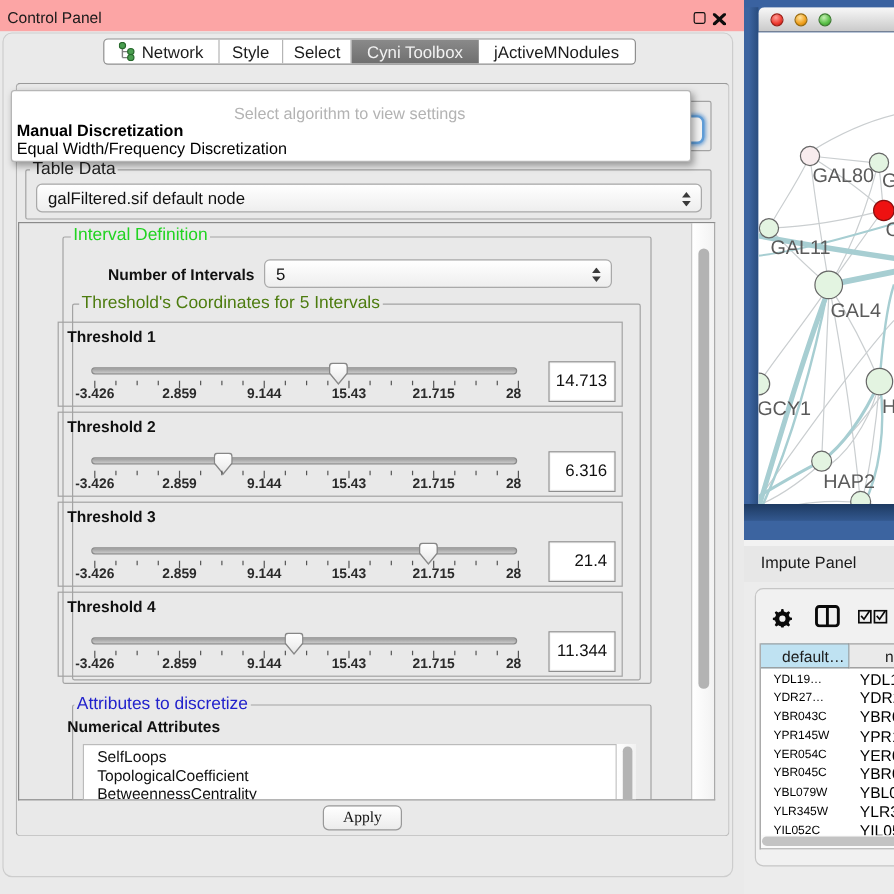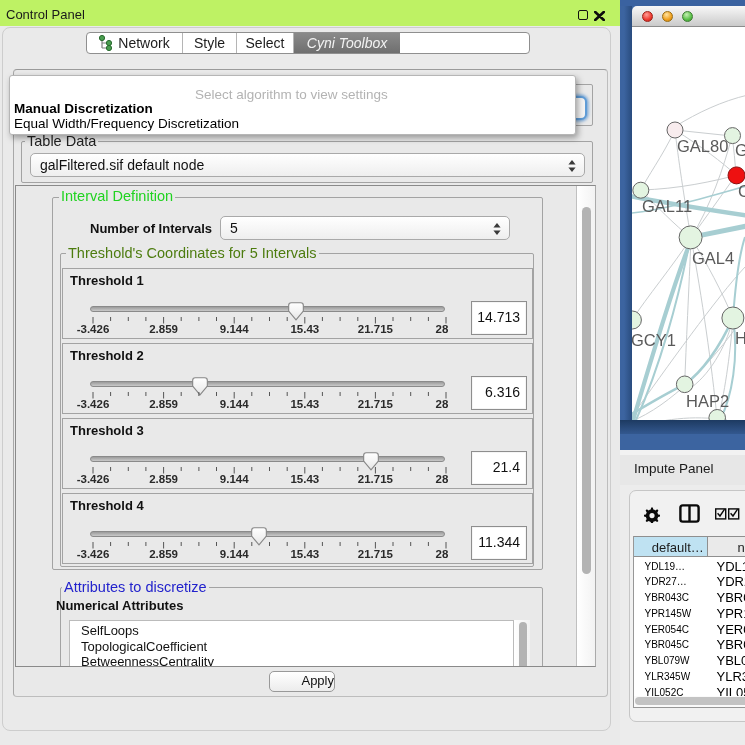--- a/index.html
+++ b/index.html
@@ -2,64 +2,64 @@
 <html><head>
 <meta charset="utf-8">
 <style>
 * { margin:0; padding:0; box-sizing:border-box; }
 html,body { width:745px; height:745px; overflow:hidden; background:#ececec;
   font-family:"Liberation Sans", sans-serif; }
 #page { position:relative; width:745px; height:745px; }
 .abs { position:absolute; }
 
 #leftbg { left:0; top:0; width:620px; height:745px; background:#eaeaea; }
-#titlebar { left:0; top:0; width:620px; height:26px; background:#bef264; }
+#titlebar { left:0; top:0; width:620px; height:26px; background:#fca5a5; }
 #titlebar .t { position:absolute; left:6px; top:7px; font-size:13px; color:#1a1a1a; }
 #winsq { left:578px; top:10px; width:10px; height:10px; border:1.6px solid #111; border-radius:2px; }
 
 .tabstrip { height:22px; background:#fff; border:1px solid #8f8f8f; border-radius:4px;
   display:flex; overflow:hidden; font-size:14px; color:#1c1c1c; }
 .tabstrip .tab { display:flex; align-items:center; justify-content:center; padding:0;
   border-right:1px solid #b5b5b5; white-space:nowrap; }
 .tabstrip .tab:last-child { border-right:none; }
-.tabstrip .sel { background:linear-gradient(#8a8a8a,#6f6f6f); color:#f2f2f2; border-right:none;font-style:italic; }
+.tabstrip .sel { background:linear-gradient(#8a8a8a,#6f6f6f); color:#f2f2f2; border-right:none; }
 #toptabs { left:86px; top:32px; width:444px; height:21.5px; }
 #bottabs { left:145px; top:703px; width:323px; }
 
 #pane { left:13px; top:69px; width:595px; height:628px; background:#e9e9e9;
   border:1px solid #bdbdbd; border-top-color:#9a9a9a; border-left-color:#a8a8a8; border-radius:4px; }
 #outerborder { left:2px; top:27px; width:609px; height:704px; border:1px solid #cdcdcd; border-radius:8px; }
 
 .group { position:absolute; border:1px solid #a3a3a3; border-radius:2px; }
 .glabel { position:absolute; background:#e9e9e9; padding:0 2px; font-size:14.5px; line-height:13px; color:#222; }
 
 .combo { position:absolute; background:linear-gradient(#ffffff,#eeeeee); border:1px solid #a9a9a9;
   border-radius:5px; font-size:14px; color:#111; }
 .combo .cv { position:absolute; left:9px; top:3px; }
 .combo .arr { position:absolute; right:6px; top:2px; width:9px; }
 .arr svg { display:block; }
 
 .vfield { position:absolute; width:56px; height:34px; background:#fff; border:1px solid #8e8e8e;
   box-shadow:inset 0 0 0 1px #f5f5f5; font-size:14px; color:#111; text-align:right; }
 .vfield span { position:absolute; right:6px; top:6.5px; }
 
-.tpanel { position:absolute; left:46px; width:471px; height:71px; border:1px solid #a3a3a3; }
+.tpanel { position:absolute; left:32px; width:471px; height:71px; border:1px solid #a3a3a3; }
 .tpanel .tt { position:absolute; left:7px; top:4px; font-weight:bold; font-size:13px; color:#111; }
 .track { position:absolute; left:27px; top:37.5px; width:355px; height:6px; border-radius:3px;
   background:linear-gradient(#9b9b9b,#c9c9c9); border:1px solid #8a8a8a; }
 .thumb { position:absolute; top:33px; width:16px; height:19px; }
 .ticks { position:absolute; left:0; top:48px; }
 .tlabels { position:absolute; top:54px; font-size:11.5px; font-weight:bold; color:#2a2a2a; }
 .tlabels span { position:absolute; transform:translateX(-50%); white-space:nowrap; }
 
 .vtrack { position:absolute; background:linear-gradient(90deg,#ffffff,#f1f1f1); }
 .vthumb { position:absolute; background:#b3b3b3; border-radius:7px; }
 
 .macbtn { position:absolute; background:linear-gradient(#ffffff,#ececec); border:1px solid #999;
-  border-radius:4px; font-size:13px; color:#111; text-align:right; }
+  border-radius:4px; font-size:13px; color:#111; text-align:center;font-family:Liberation Serif, serif; }
 
 #netbg { left:620px; top:0; width:125px; height:450px; background:#3c64a0; }
 #nettitle { left:632px; top:6px; width:113px; height:21px;
   background:linear-gradient(#f8f8f8,#cacaca); border-bottom:1px solid #8c8c8c; border-top-left-radius:5px; }
 .light { position:absolute; top:5px; width:11px; height:11px; border-radius:50%; }
 #canvas { left:632px; top:27px; width:113px; height:393px; background:#fff; overflow:hidden; }
 #tablepanel { left:620px; top:450px; width:125px; height:295px; background:#ececec; }
 #tphead { position:absolute; left:0; top:5px; width:125px; height:30px; background:#e7e7e7; }
 #tphead span { position:absolute; left:14px; top:5.5px; font-size:13.5px; color:#1a1a1a; }
 #tbox { position:absolute; left:9px; top:40px; width:130px; height:232px; background:#f1f1f1;
@@ -90,20 +90,21 @@
   <div id="toptabs" class="tabstrip abs">
     <div class="tab" style="width:96px"><svg width="14" height="16" viewBox="0 0 14 16" style="margin-right:5px">
           <path d="M3 3 L3 13 M3 8 L10 8 M3 13 L10 13" stroke="#808080" stroke-width="1.2" fill="none"></path>
           <circle cx="3" cy="3" r="2.6" fill="#4a9e50" stroke="#27682c" stroke-width="1"></circle>
           <circle cx="10" cy="8" r="2.6" fill="#4a9e50" stroke="#27682c" stroke-width="1"></circle>
           <circle cx="10" cy="13" r="2.6" fill="#4a9e50" stroke="#27682c" stroke-width="1"></circle>
         </svg>Network</div>
     <div class="tab" style="width:54px">Style</div>
     <div class="tab" style="width:57px">Select</div>
     <div class="tab sel" style="width:106px">Cyni Toolbox</div>
+    <div class="tab" style="width:131px">jActiveMNodules</div>
   </div>
 
   <div id="pane" class="abs"></div>
 
   <div class="group" style="left:21px; top:84px; width:572px; height:42px;"></div>
   <div class="abs" style="left:570px; top:96px; width:17px; height:24px; background:#f4f4f4; border:2.5px solid #5f9cd6; border-radius:6px; box-shadow:0 0 3px 1.5px rgba(96,152,210,0.8);"></div>
 
   <div class="group" style="left:21px; top:141px; width:572px; height:42px;"></div>
   <div class="glabel" style="left:25px; top:135px;">Table Data</div>
   <div class="combo" style="left:30px; top:153px; width:555px; height:24px;">

